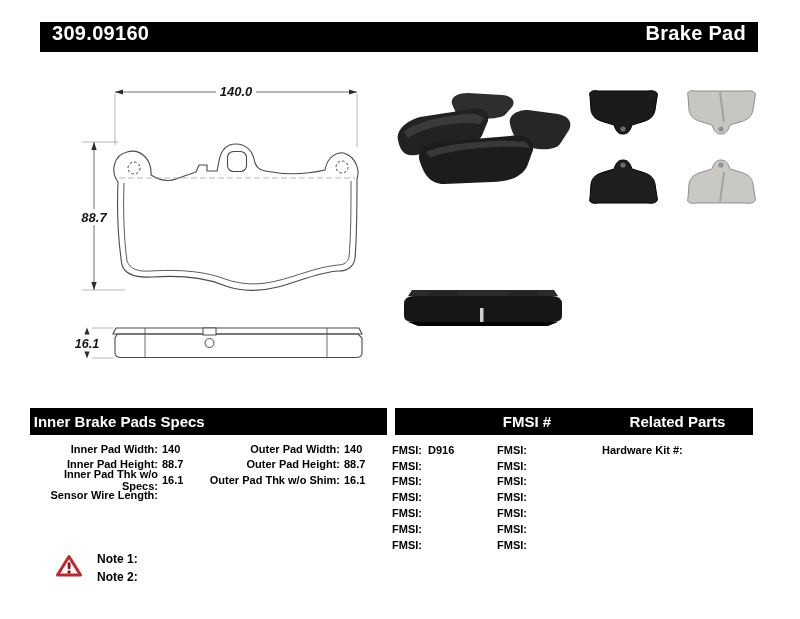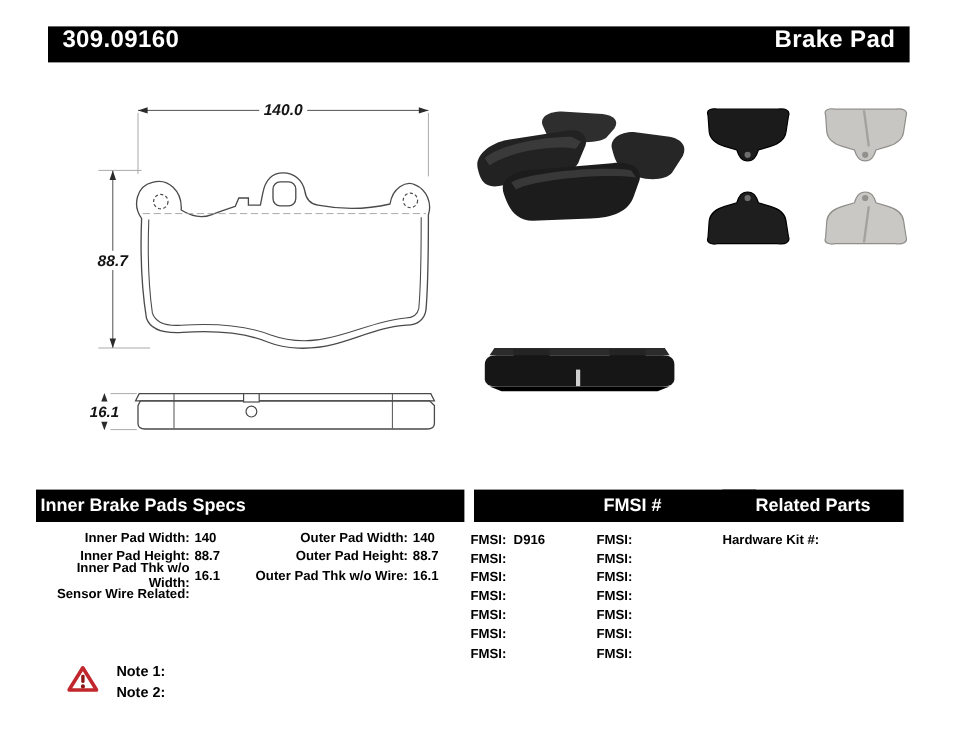--- a/index.html
+++ b/index.html
@@ -197,40 +197,40 @@
   <div class="speccol" id="col-inner">
     <div class="specrow">
       <span class="speclabel">Inner Pad Width:</span>
       <span class="specval">140</span>
     </div>
     <div class="specrow">
       <span class="speclabel">Inner Pad Height:</span>
       <span class="specval">88.7</span>
     </div>
     <div class="specrow">
-      <span class="speclabel">Inner Pad Thk w/o Width:</span>
+      <span class="speclabel">Inner Pad Thk w/o Specs:</span>
       <span class="specval">16.1</span>
     </div>
     <div class="specrow">
-      <span class="speclabel">Sensor Wire Related:</span>
+      <span class="speclabel">Sensor Wire Length:</span>
       <span class="specval"></span>
     </div>
   </div>
 
   <div class="speccol" id="col-outer">
     <div class="specrow">
       <span class="speclabel">Outer Pad Width:</span>
       <span class="specval">140</span>
     </div>
     <div class="specrow">
       <span class="speclabel">Outer Pad Height:</span>
       <span class="specval">88.7</span>
     </div>
     <div class="specrow">
-      <span class="speclabel">Outer Pad Thk w/o Wire:</span>
+      <span class="speclabel">Outer Pad Thk w/o Shim:</span>
       <span class="specval">16.1</span>
     </div>
   </div>
 
   <div class="fmsiwrap">
     <div class="fmsicol">
       <div class="fmsirow">
           <span class="fl">FMSI:</span>
           <span>D916</span>
         </div>

